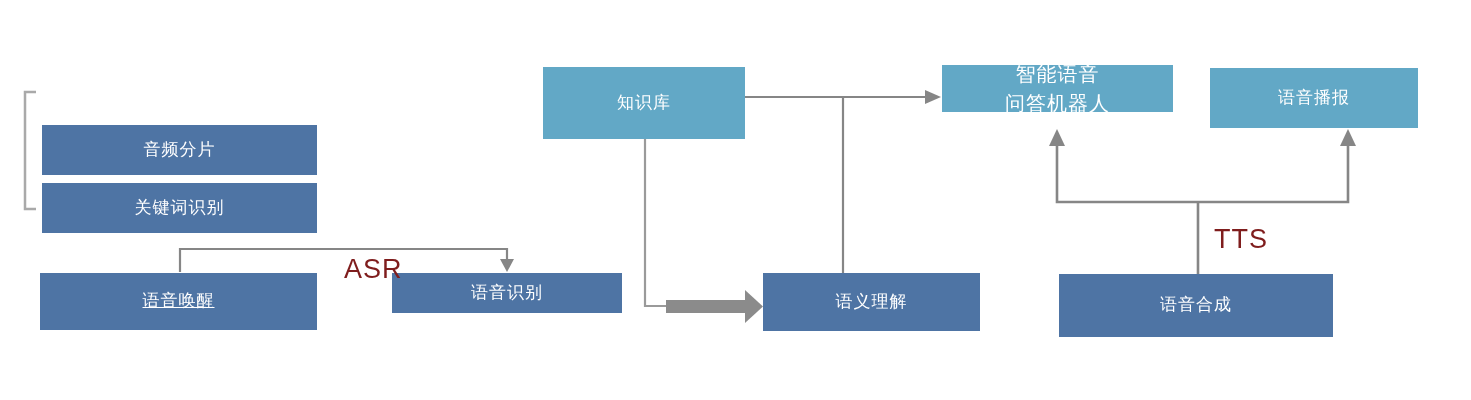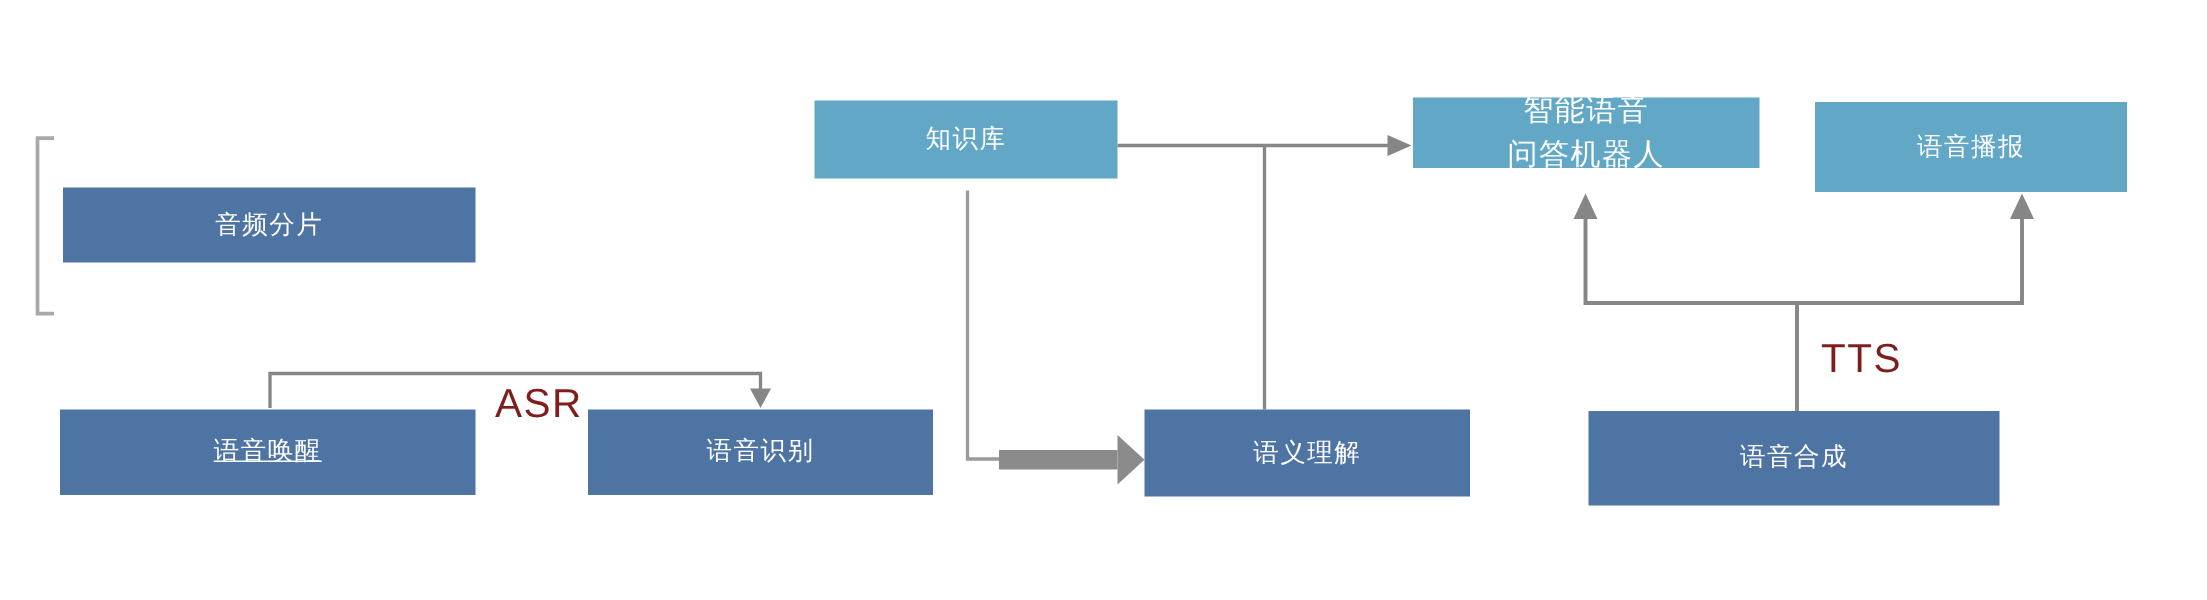--- a/index.html
+++ b/index.html
@@ -36,35 +36,35 @@
   }
   .node.dark  { background: #4e74a4; }
   .node.light { background: #62a8c6; }
 
   
   .n-silence  { left: 42px;  top: 67px;  width: 275px; height: 50px; }
   .n-audio    { left: 42px;  top: 125px; width: 275px; height: 50px; text-align: right; }
   .n-keyword  { left: 42px;  top: 183px; width: 275px; height: 50px; }
   
   .n-wakeup   { left: 40px;  top: 273px; width: 277px; height: 57px; text-decoration: underline; }
-  .n-asr      { left: 392px; top: 273px; width: 230px; height: 57px; }
+  .n-asr      { left: 392px; top: 273px; width: 230px; height: 40px; }
   .n-nlu      { left: 763px; top: 273px; width: 217px; height: 58px; }
   .n-tts      { left: 1059px;top: 274px; width: 274px; height: 63px; }
   
-  .n-kb       { left: 543px; top: 67px;  width: 202px; height: 52px; }
+  .n-kb       { left: 543px; top: 67px;  width: 202px; height: 72px; }
   .n-robot    { left: 942px; top: 65px;  width: 231px; height: 47px; font-size: 20px; }
   .n-cast     { left: 1210px;top: 68px;  width: 208px; height: 60px; }
 
   .edge-label {
     position: absolute;
     color: #7f1d1d;
     font-size: 27px;
     letter-spacing: 1px;
   }
-  .l-asr { left: 330px;  top: 254px; }
+  .l-asr { left: 344px;  top: 254px; }
   .l-tts { left: 1214px; top: 224px; }
 </style>
 </head>
 <body>
 
 <div class="canvas">
 
   <svg class="connector-layer" width="1471" height="400" viewBox="0 0 1471 400" xmlns="http://www.w3.org/2000/svg">
 
     <path d="M 36 92 H 25 V 209 H 36" fill="none" stroke="#a9a9a9" stroke-width="2.5"></path>
@@ -85,20 +85,21 @@
     </g>
 
     <path d="M 1198 274 V 202 M 1057 141 V 202 H 1348 V 141" fill="none" stroke="#868686" stroke-width="2.6"></path>
     <polygon points="1049,146 1065,146 1057,129" fill="#868686"></polygon>
     <polygon points="1340,146 1356,146 1348,129" fill="#868686"></polygon>
   </svg>
 
 
   <div class="node dark n-audio">音频分片</div>
 
+  <div class="node dark n-keyword">关键词识别</div>
 
   <div class="node dark n-wakeup">语音唤醒</div>
 
   <div class="node dark n-asr">语音识别</div>
 
   <div class="node light n-kb">知识库</div>
 
   <div class="node dark n-nlu">语义理解</div>
 
   <div class="node light n-robot">智能语音

